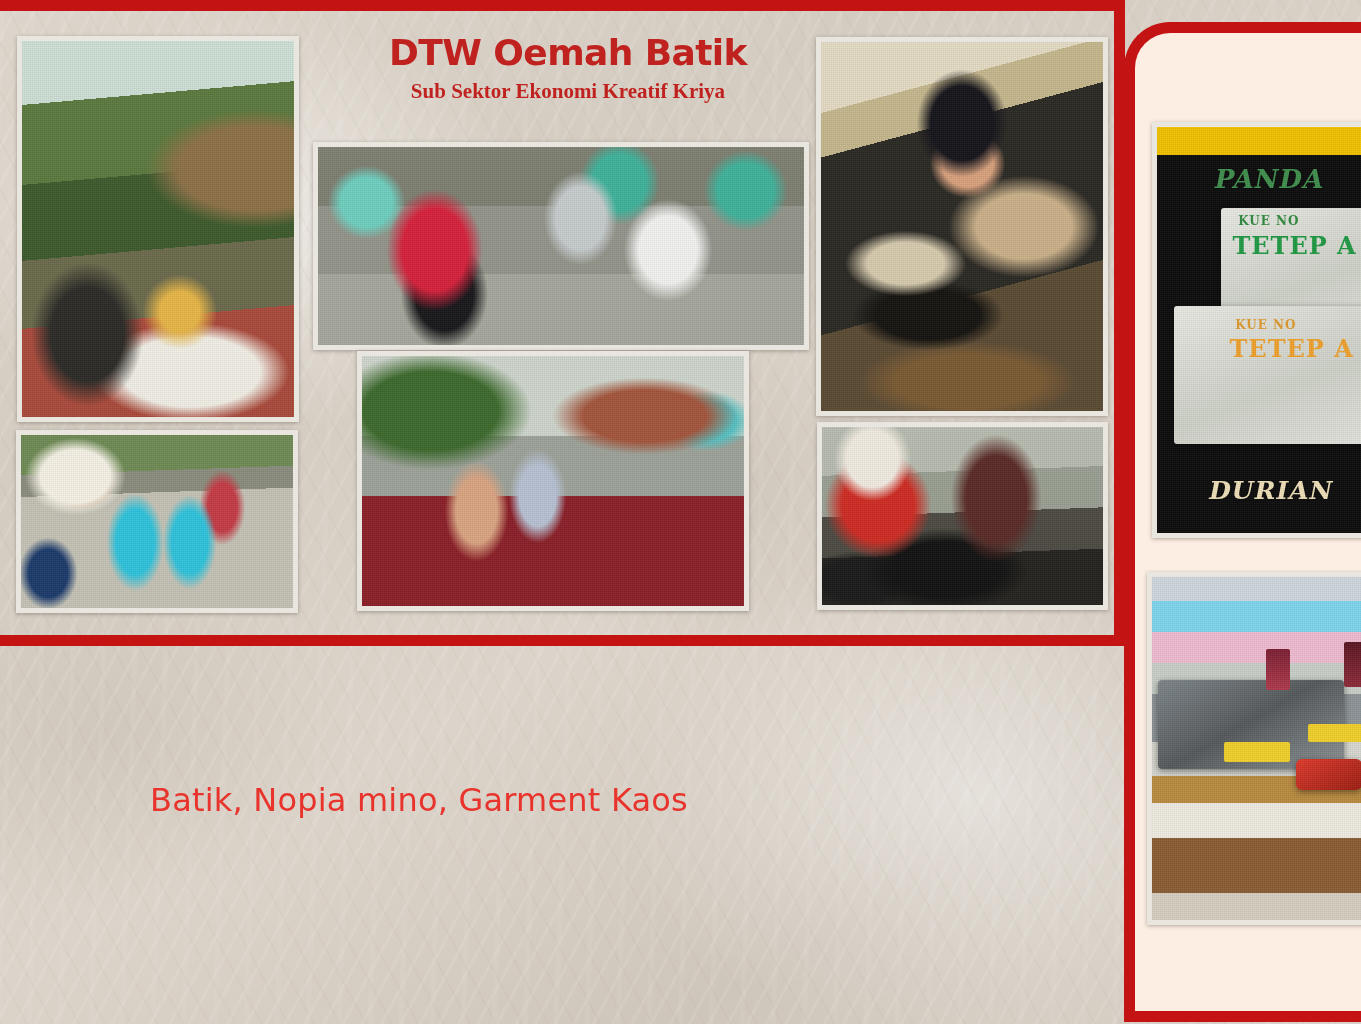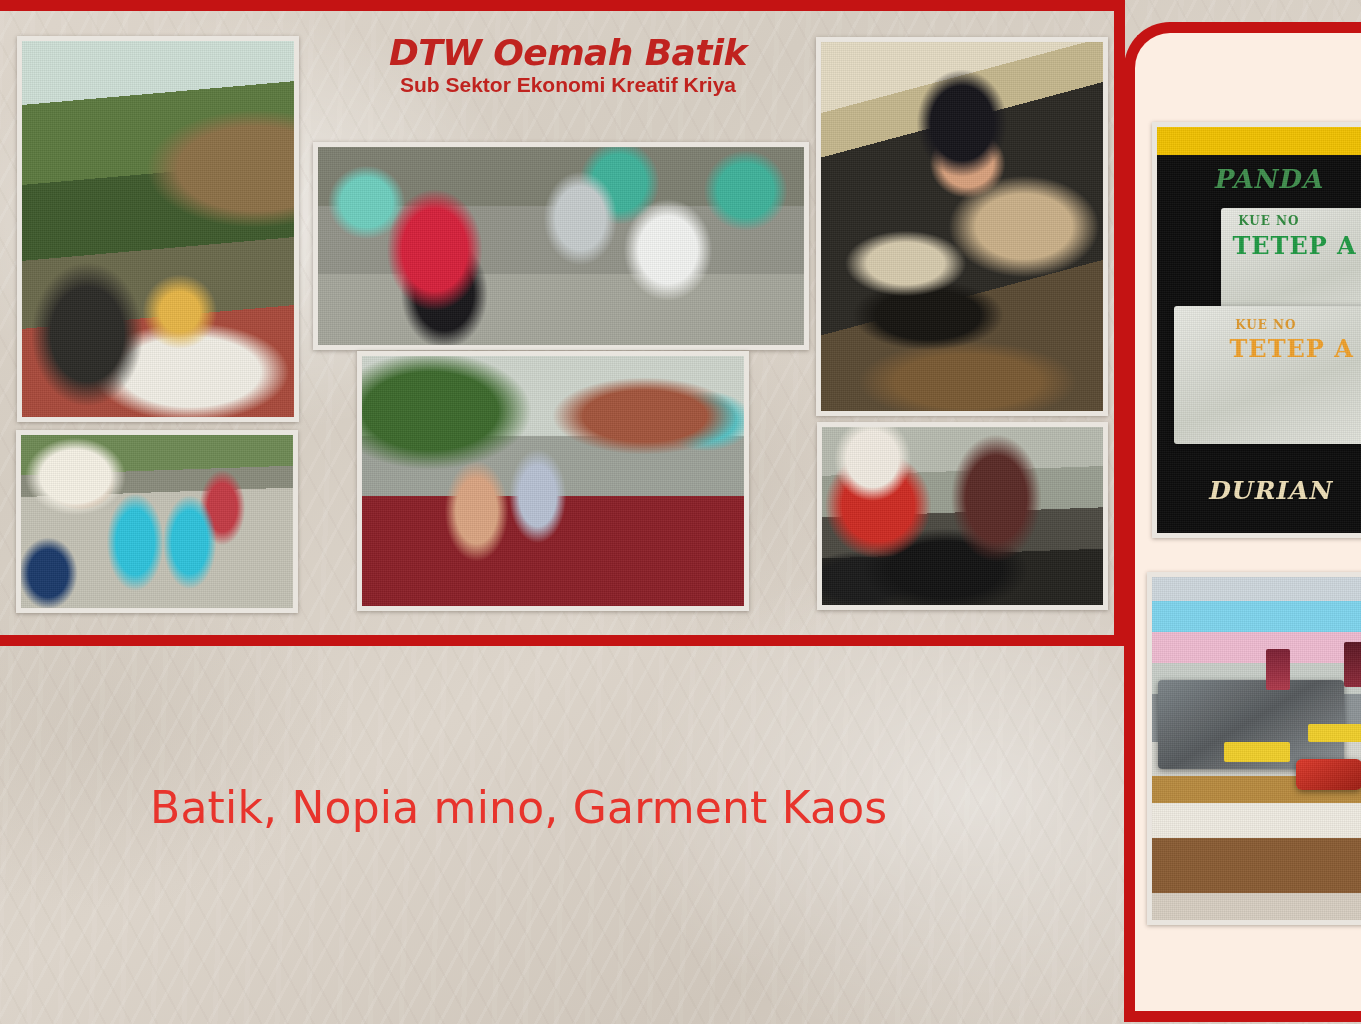--- a/index.html
+++ b/index.html
@@ -210,47 +210,46 @@
     z-index: 8;
   }
   .title-main {
     font-family: "DejaVu Sans", sans-serif;
     font-size: 36px;
     font-weight: bold;
     color: #c0231f;
     letter-spacing: -0.6px;
     line-height: 1.05;
     white-space: nowrap;
-    font-style: italic;
   }
   .title-sub {
-    font-family: Liberation Sans, sans-serif;
+    font-family: Liberation Serif, serif;
     font-size: 21px;
     font-weight: bold;
     color: #c0231f;
     line-height: 1.25;
-    margin-top: 0;
+    margin-top: 6px;
     white-space: nowrap;
   }
 
   .souvenir-block {
     position: absolute;
     left: 150px; top: 762px;
     z-index: 8;
   }
   .souvenir-head {
     font-family: "DejaVu Sans", sans-serif;
     font-size: 40px;
     color: #e8342c;
     line-height: 1.18;
     letter-spacing: .2px;
   }
   .souvenir-items {
     font-family: "DejaVu Sans", sans-serif;
-    font-size: 44px;
+    font-size: 32px;
     color: #e8342c;
     line-height: 1.25;
     margin-top: 18px;
     letter-spacing: .2px;
   }
 
   
   .prod-word {
     position: absolute;
     font-family: "DejaVu Serif", serif;

